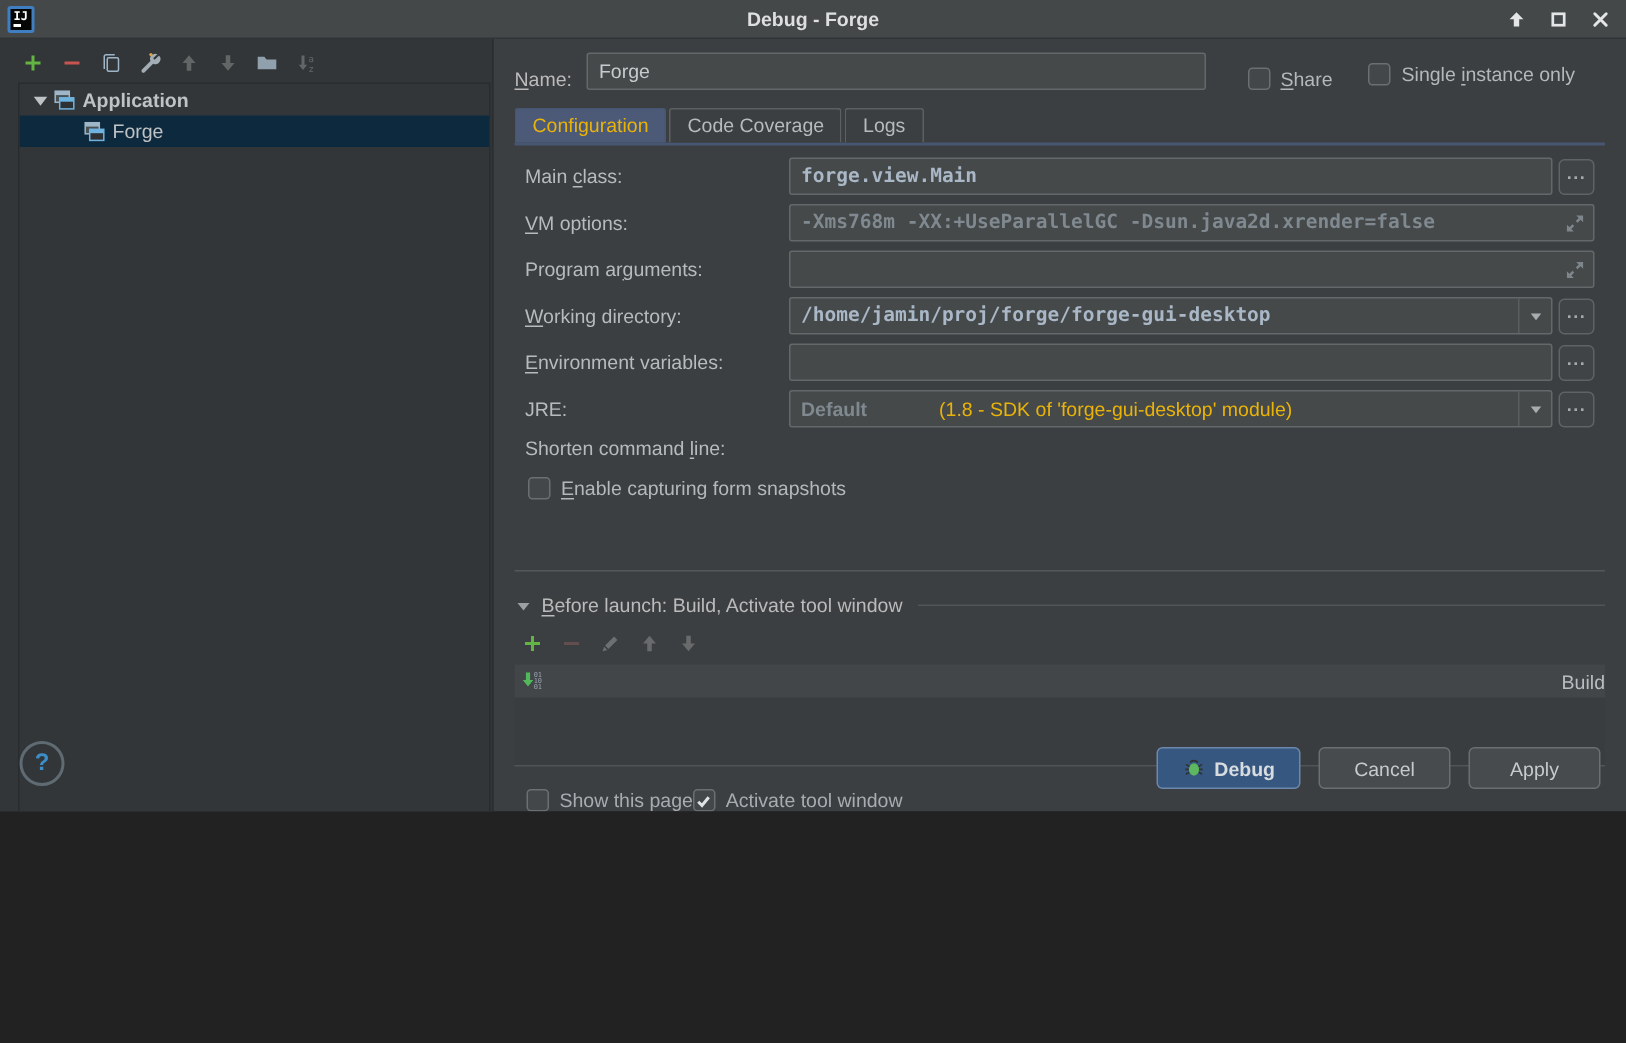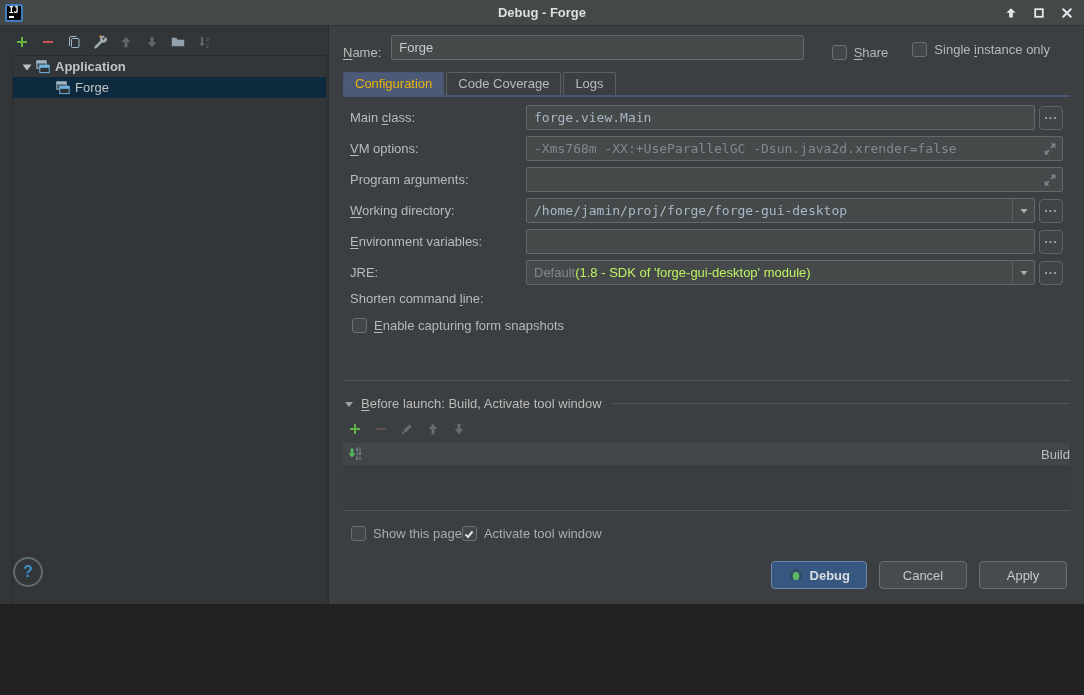--- a/index.html
+++ b/index.html
@@ -5,21 +5,21 @@
   :root{
     --bg:#3c3f41; --panel:#333638; --titlebar:#454849;
     --border:#5e6366; --border-dark:#2a2d2f; --text:#bbbbbb;
     --field:#45494a; --sel:#0d293e; --tabsel:#4c5a78; --tabline:#475672;
     --mono-bright:#a9b7c6; --mono-dim:#7f898f; --rule:#54585a;
   }
   *{box-sizing:border-box; margin:0; padding:0;}
   html,body{background:#222;}
   body{font-family:"Liberation Sans","DejaVu Sans",sans-serif; font-size:13px; color:var(--text);}
   u{text-decoration:underline; text-underline-offset:2px;}
-  .window{position:relative; width:1084px; height:604px; background:var(--bg); overflow:hidden;}
+  .window{position:relative; width:1084px; height:541px; background:var(--bg); overflow:hidden;}
 
   
   .titlebar{position:absolute; left:0; top:0; width:100%; height:26px; background:var(--titlebar);
     border-bottom:1px solid #313436; display:flex; align-items:center;}
   .logo{position:absolute; left:5px; top:4px; width:18px; height:18px; background:#060606;
     border:2px solid #3f7fc1; border-radius:2px;}
   .logo .ij{position:absolute; left:2px; top:0px; font:bold 8px "DejaVu Sans Mono",monospace; color:#fff; letter-spacing:0;}
   .logo .bar{position:absolute; left:2px; bottom:2px; width:5px; height:2px; background:#fff;}
   .win-title{position:absolute; left:0; right:0; text-align:center; font-weight:bold; color:#dedfe1;}
   .win-controls{position:absolute; right:8px; top:0; height:26px; display:flex; align-items:center; gap:10px;}
@@ -59,25 +59,25 @@
   .tab.selected{background:var(--tabsel); border-color:var(--tabline); color:#eab308;}
 
   
   .form{padding:8px 0 0 20px;}
   .form-row{display:flex; align-items:center; margin-bottom:6px;}
   .form-row.gap-before{margin-top:21px;}
   .form-label{width:176px; flex:none; color:#b7bbbe;}
   .zone{width:537px; flex:none; display:flex; align-items:center; gap:4px;}
   .field{position:relative; flex:1; height:25px; background:var(--field); border:1px solid #64686a;
     border-radius:2px; display:flex; align-items:center; padding:0 7px; overflow:hidden; cursor:text;}
-  .field .val{white-space:nowrap; color:#bdc1c5;}
+  .field .val{white-space:nowrap; color:#bdc1c5;font-weight:bold;}
   .field.mono .val{font-family:"DejaVu Sans Mono","Liberation Mono",monospace;}
   .field.mono .val{color:var(--mono-bright);}
   .field.dim .val{color:var(--mono-dim);}
-  .field .val2{color:#bef264; white-space:nowrap;}
+  .field .val2{color:#eab308; white-space:nowrap;margin-left:48px;}
   .field .licon{width:16px; height:16px; margin-right:5px; flex:none; display:flex; align-items:center; justify-content:center;}
   .inner-right{position:absolute; right:0; top:0; bottom:0; display:flex; align-items:center;}
   .expand-seg{width:24px; height:100%; display:flex; align-items:center; justify-content:center; cursor:pointer;}
   .arrow-seg{width:22px; height:100%; border-left:1px solid #5a5e61; display:flex; align-items:center; justify-content:center; cursor:pointer;}
   .field.has-arrow{padding-right:25px;}
   .field.has-expand{padding-right:26px;}
   .field.combo{cursor:default;}
   .field.focused{border:1px solid #6ba6dc; box-shadow:0 0 0 2px rgba(64,134,201,.45);}
   .field.focused .val{color:#ced3d8;}
   .browse{width:24px; height:24px; flex:none; background:#404446; border:1px solid #5e6366; border-radius:4px;

